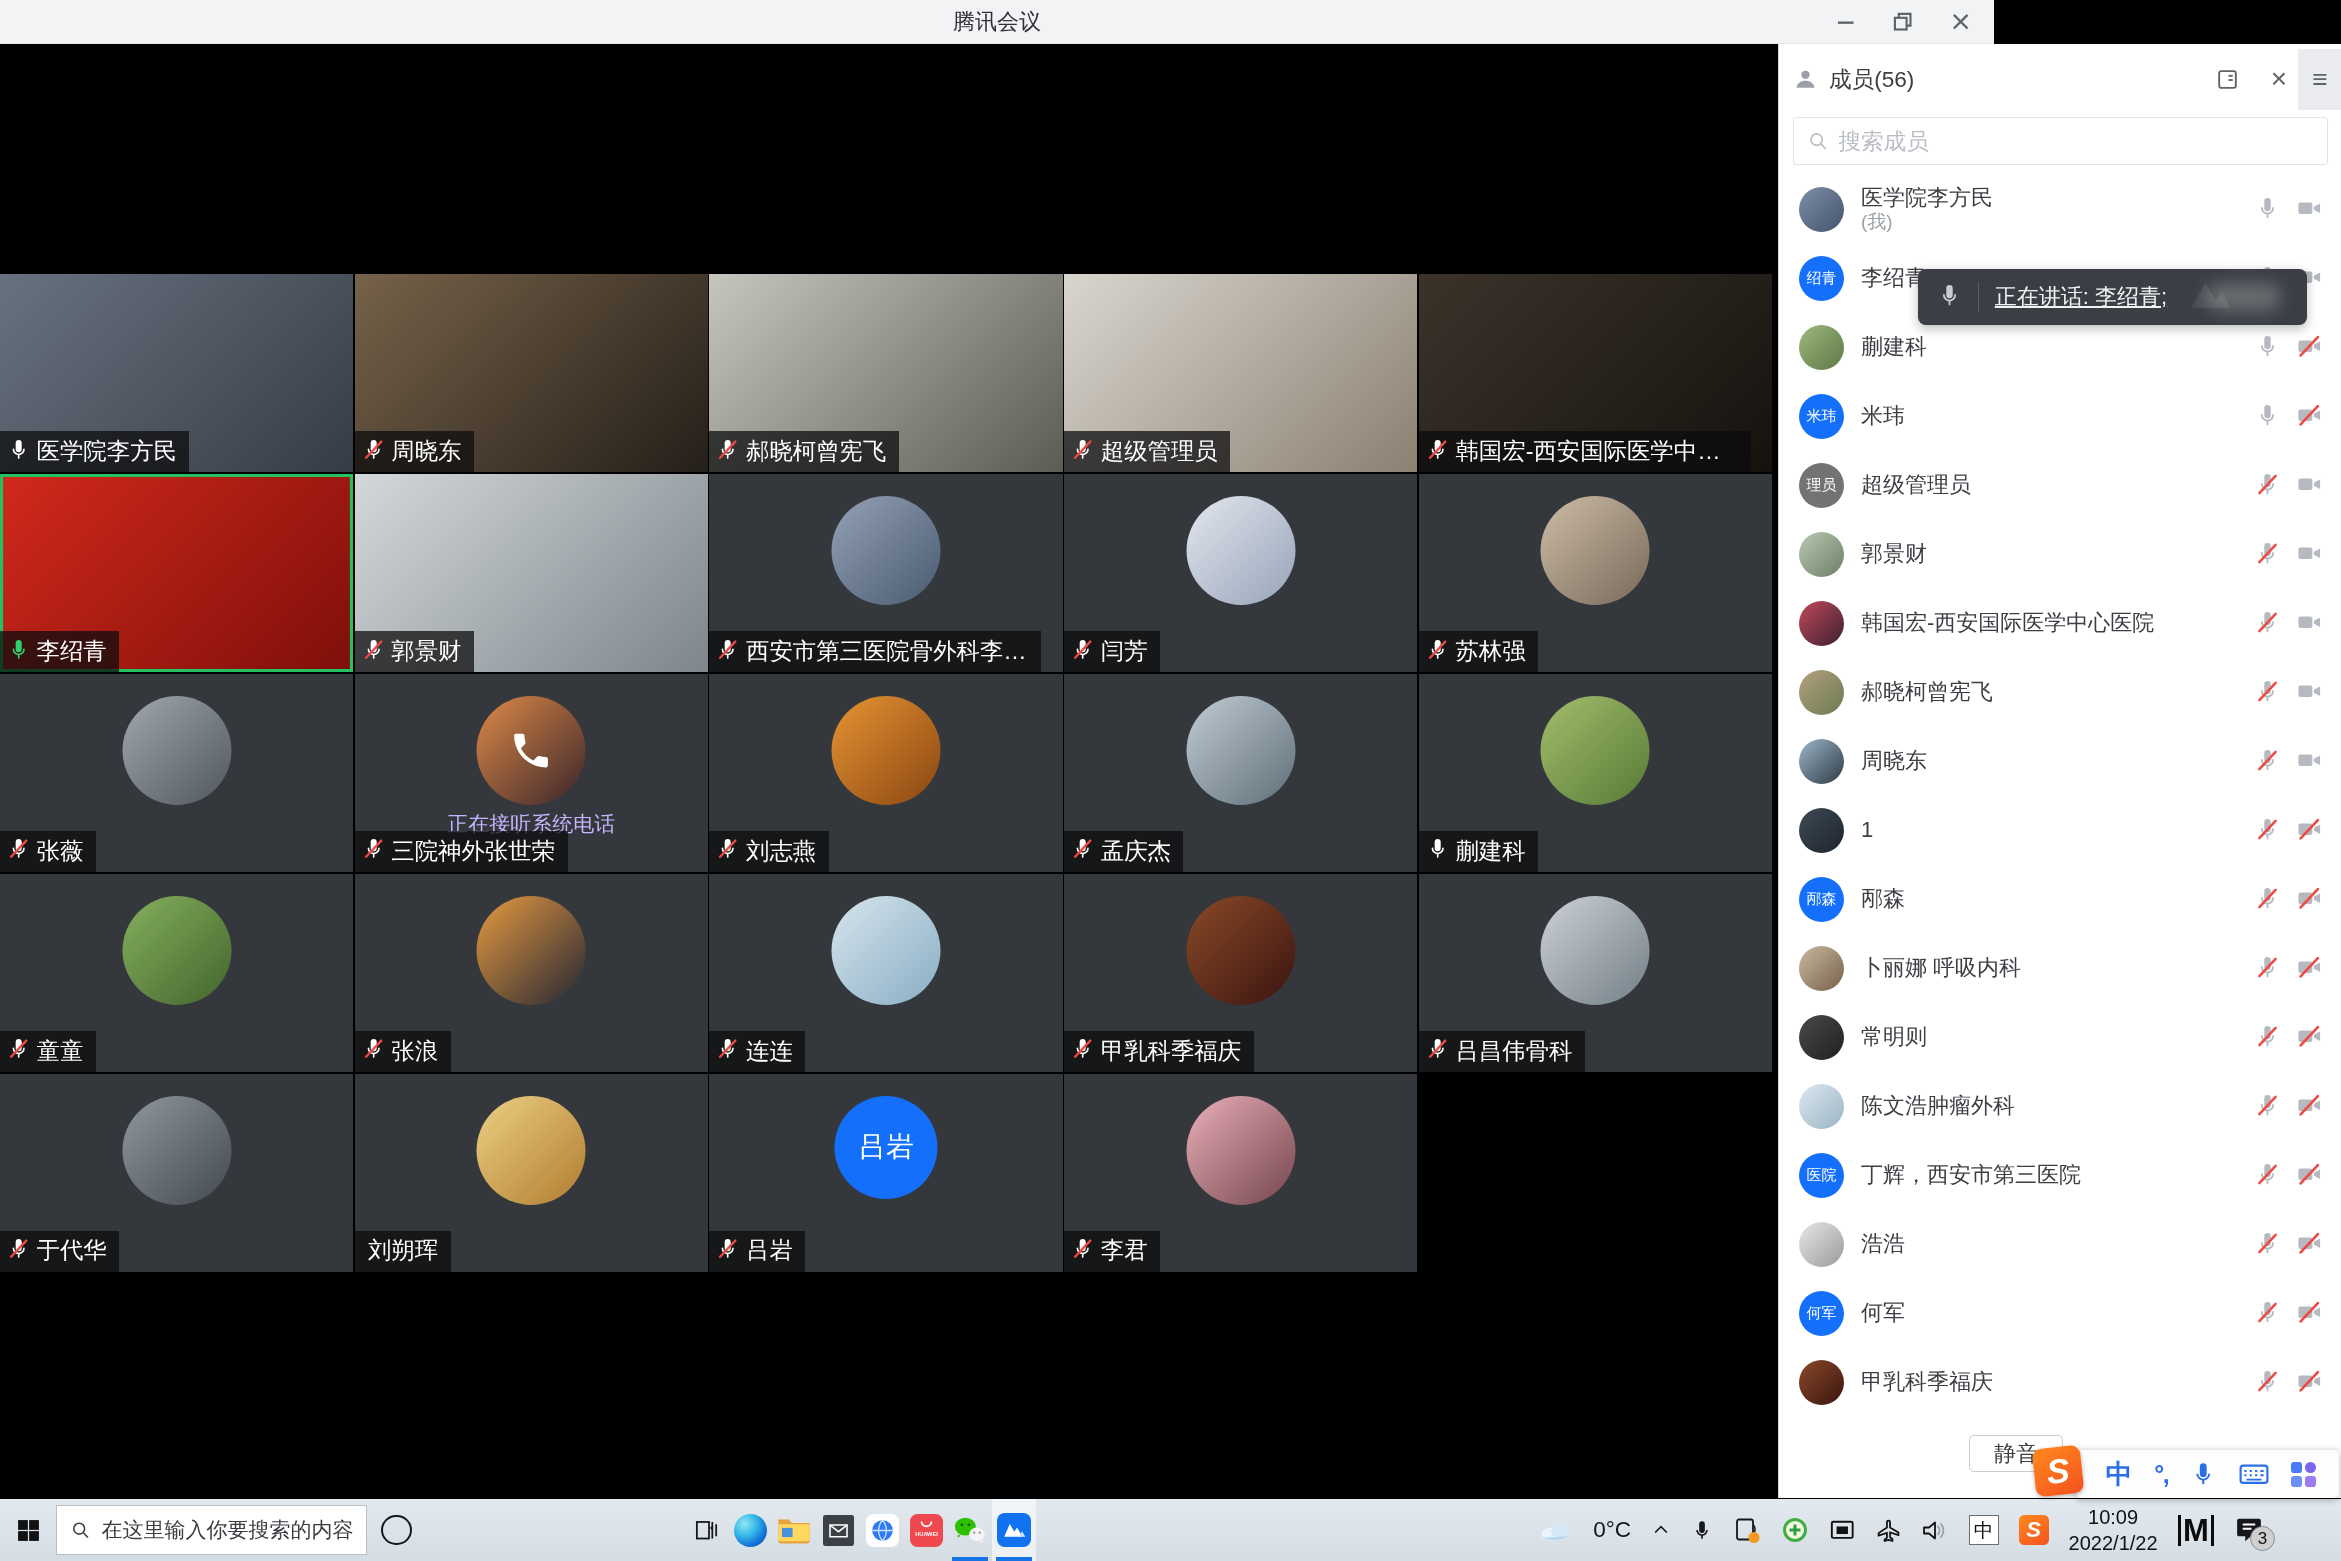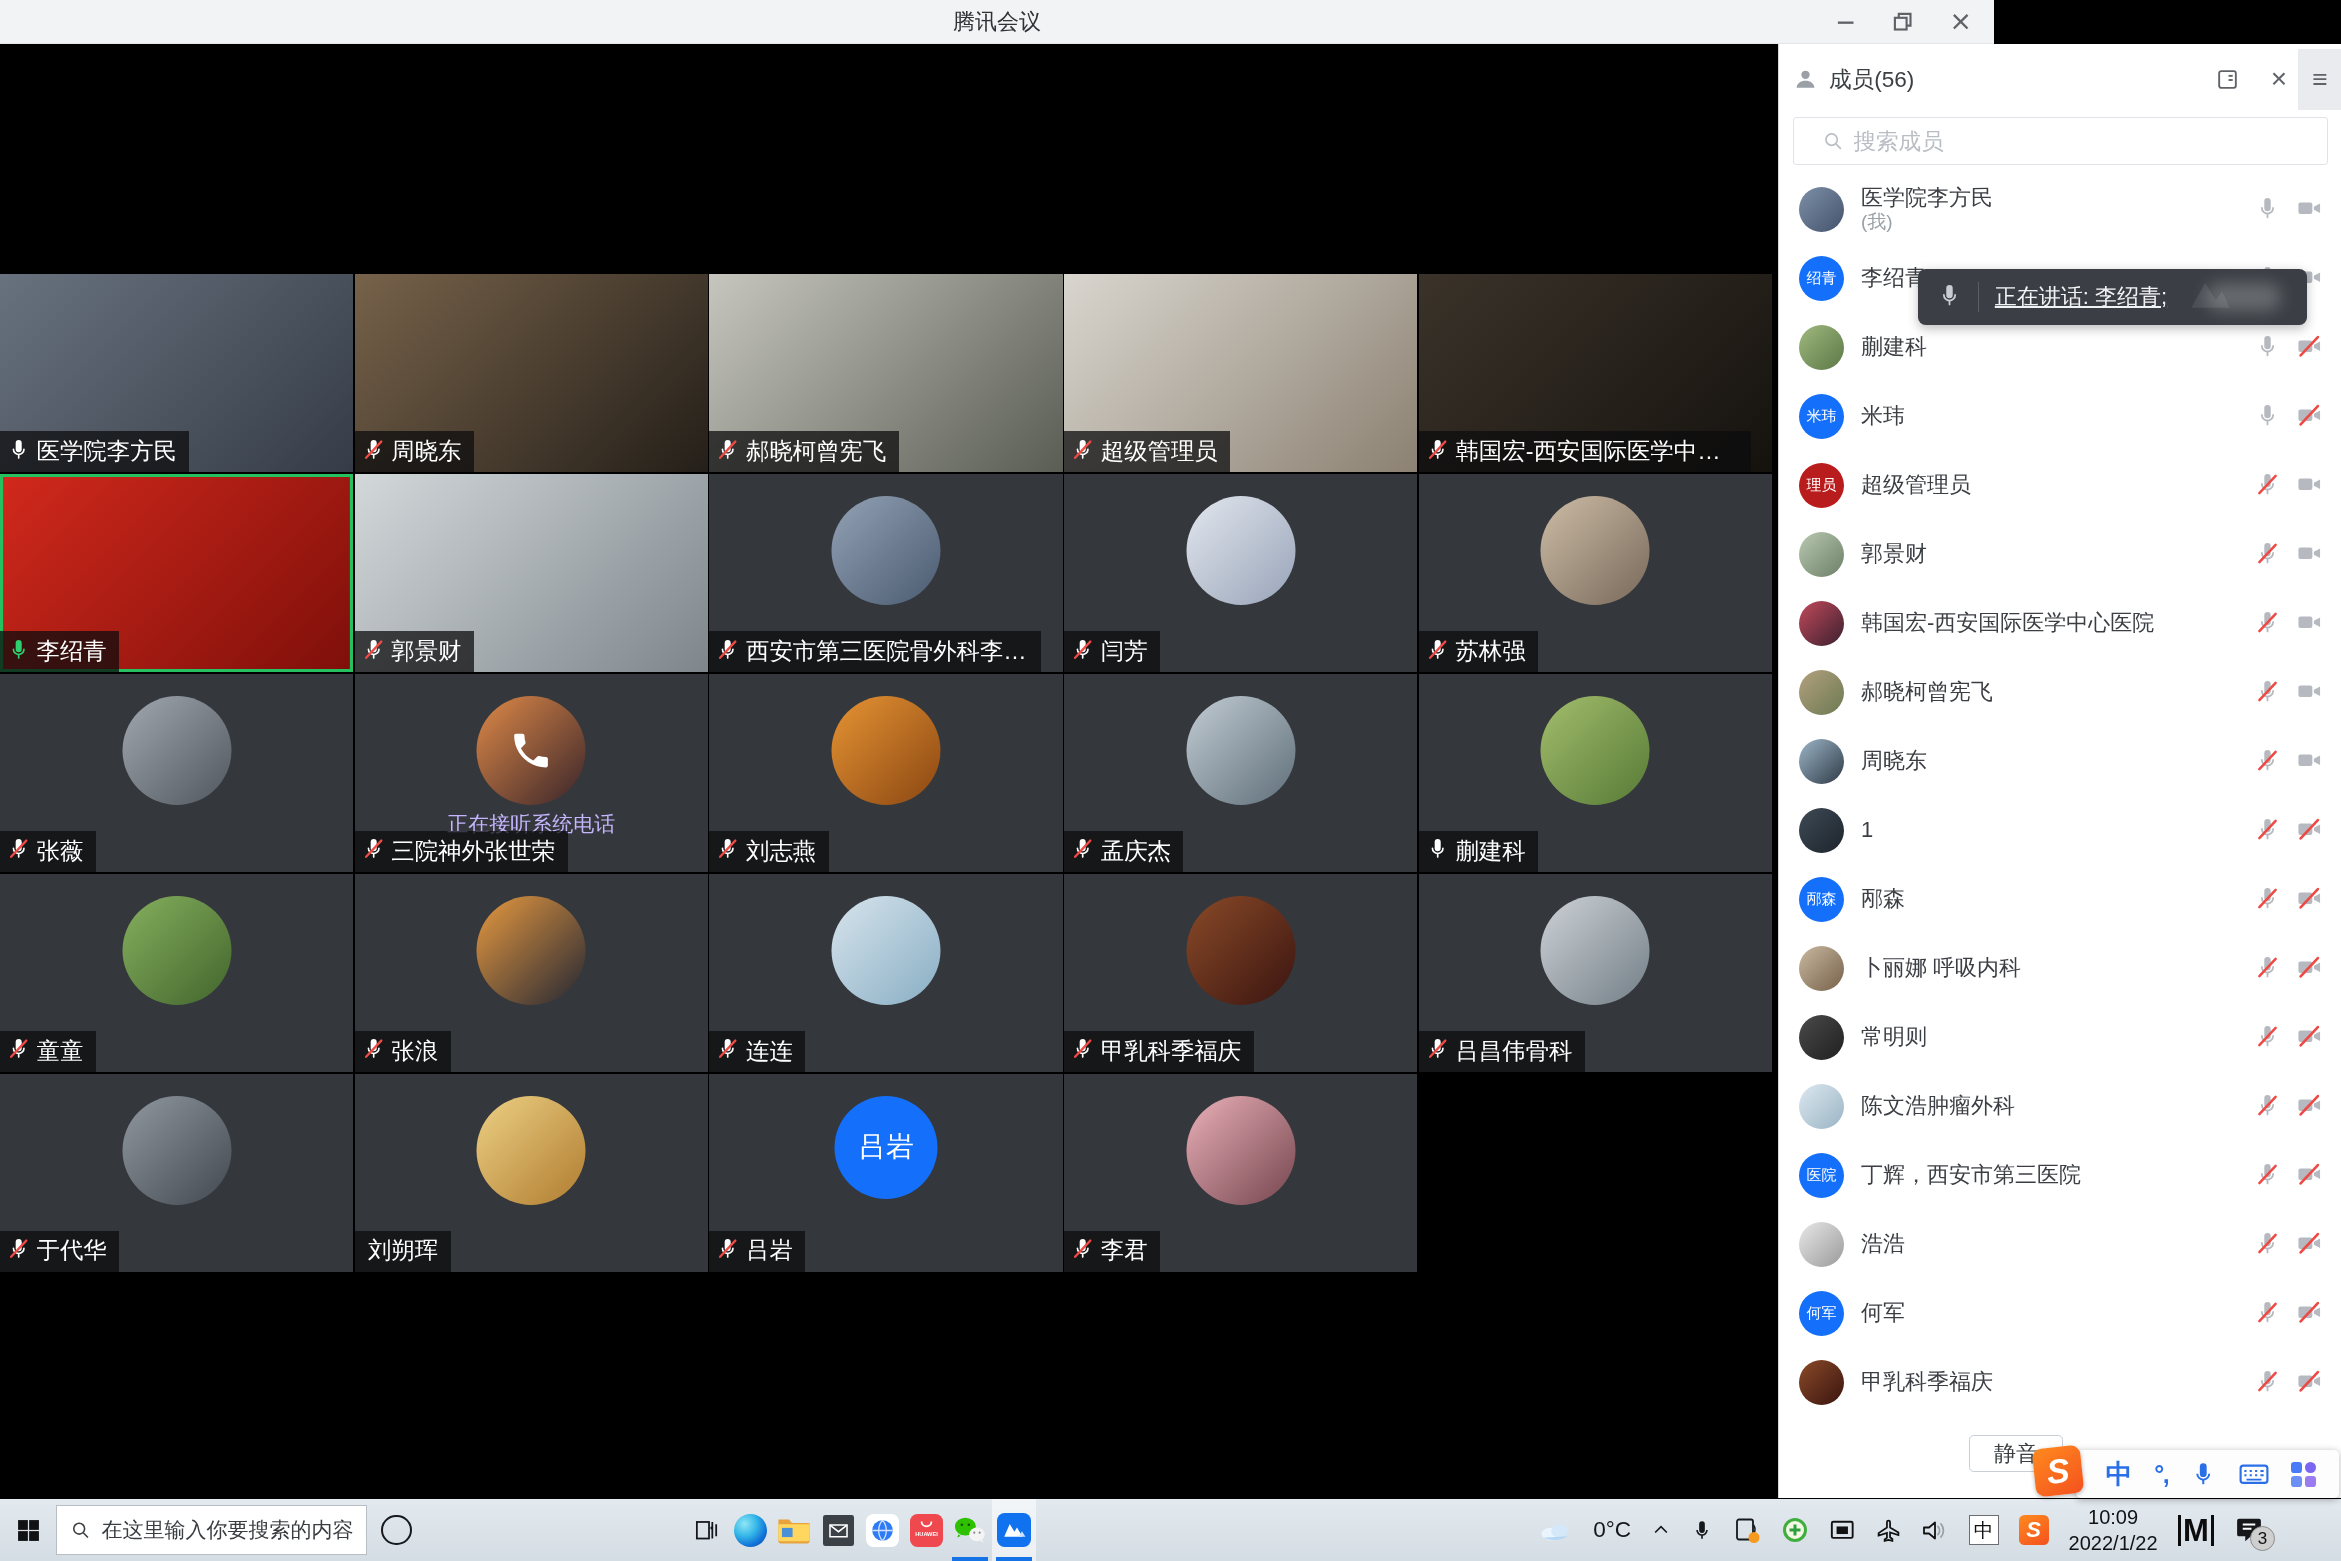--- a/index.html
+++ b/index.html
@@ -46,21 +46,21 @@
   #panel{position:absolute;left:1778px;top:44px;width:564px;height:1454px;background:#fff;
     border-left:0.8px solid #d6d8db;box-sizing:border-box;}
   #panel-header{position:relative;height:70px;display:flex;align-items:center;gap:11px;padding:0 14px;box-sizing:border-box;}
   #panel-header .ptitle{font-size:22.6px;color:#3c4043;}
   #panel-header .spacer{flex:1;}
   #panel-menu-box{position:absolute;right:0;top:4.7px;width:44px;height:61px;background:#e9ebee;
     display:flex;align-items:center;justify-content:center;}
   #panel-menu-box span{font-size:26.5px;color:#5f6368;letter-spacing:0;}
   .hdr-x{font-size:28px;color:#5f6368;line-height:1;margin-right:41px;}
   #search-box{margin:3.1px 14px 0 14px;height:48px;border:1.6px solid #e0e3e7;border-radius:3.1px;
-    display:flex;align-items:center;gap:9.4px;padding:0 28px;box-sizing:border-box;}
+    display:flex;align-items:center;gap:9.4px;padding:0 13px;box-sizing:border-box;}
   #search-box .ph{color:#b9bdc4;font-size:22.6px;}
 
   #member-list{position:absolute;left:0;top:131px;width:100%;}
   .mrow{height:69px;display:flex;align-items:center;gap:17px;padding:0 20px;box-sizing:border-box;}
   .mrow .mava{width:45px;height:45px;border-radius:50%;flex-shrink:0;background:#888;
     display:flex;align-items:center;justify-content:center;}
   .mrow .mava span{color:#fff;font-size:15px;}
   .mrow .mname{font-size:22px;color:#3b3e43;line-height:1.2;}
   .mrow .msub{font-size:19px;color:#9aa0a6;line-height:1.2;}
   .mrow .mics{margin-left:auto;display:flex;align-items:center;gap:15.6px;color:#b6bac0;}
@@ -617,21 +617,21 @@
                 <line class="slash" x1="4.2" y1="20.3" x2="19.8" y2="3.7"></line>
               </svg></span>
     <span class="camslot"><svg class="cam off" viewBox="0 0 24 24" width="26.5" height="26.5">
                 <rect class="b1" x="2.2" y="6.8" width="12.6" height="10.4" rx="1.8"></rect>
                 <path class="b2" d="M16.2 10.6l5.6-3v8.8l-5.6-3z"></path>
                 <line class="slash" x1="4.2" y1="20.3" x2="19.8" y2="3.7"></line>
               </svg></span>
   </span>
 </div>
         <div class="mrow">
-  <span class="mava" style="background: #b91c1c; text-align: right;">
+  <span class="mava" style="background: #737373; text-align: right;">
             <span class="mltr">理员</span>
           </span>
   <span class="mtxt">
     <span class="mname">超级管理员</span>
     
   </span>
   <span class="mics">
     <span class="micslot"><svg class="mic muted" viewBox="0 0 24 24" width="25" height="25">
                 <path class="body" d="M12 14.6a3.1 3.1 0 0 0 3.1-3.1V5.1a3.1 3.1 0 1 0-6.2 0v6.4a3.1 3.1 0 0 0 3.1 3.1z"></path>
                 <path class="arc" d="M17.4 11.5a5.4 5.4 0 0 1-10.8 0"></path>

